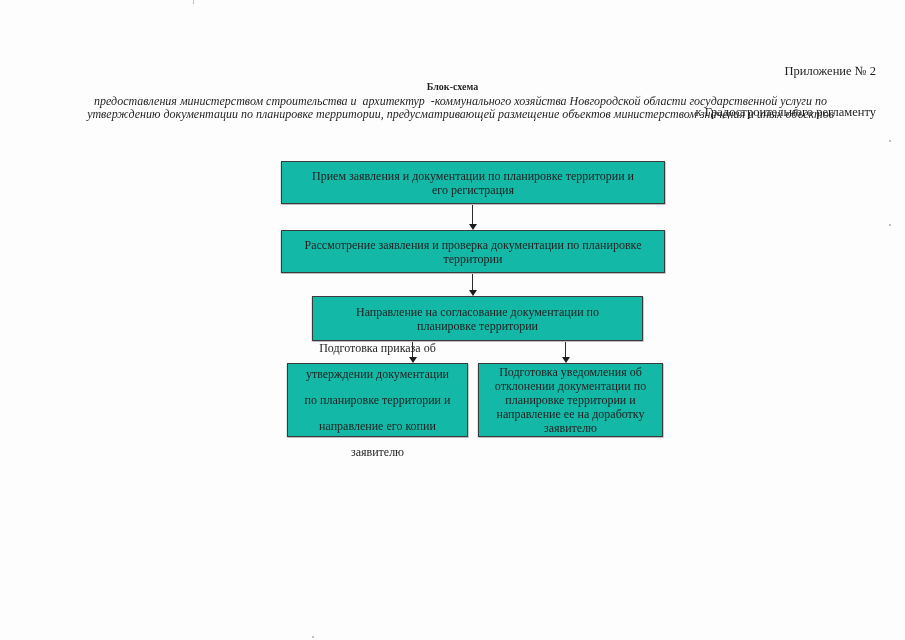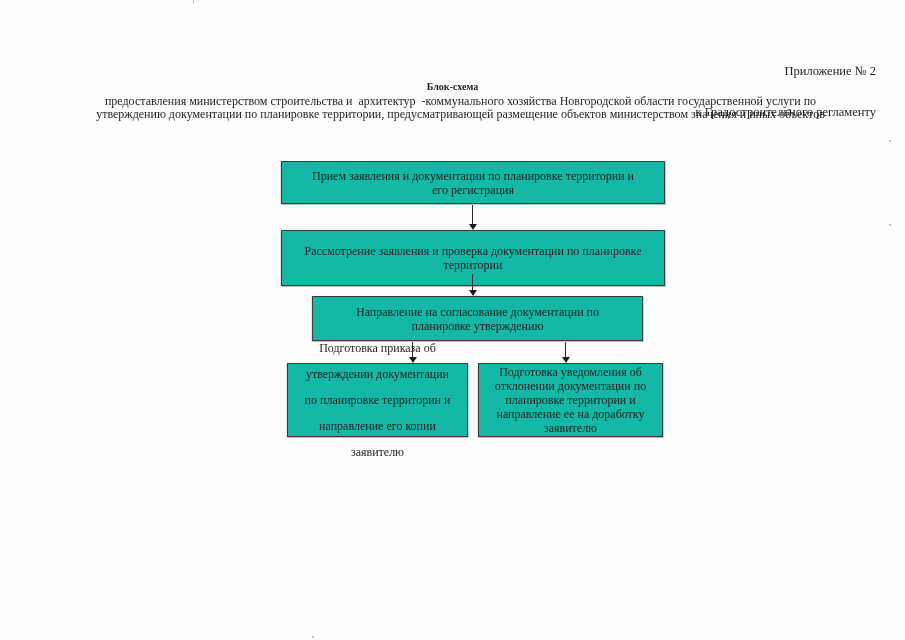--- a/index.html
+++ b/index.html
@@ -27,21 +27,21 @@
   
   .doc-title {
     position: absolute;
     top: 81px; left: 0; right: 0;
     display: flex; justify-content: center;
     font-weight: bold;
     font-size: 10px;
   }
   .subtitle {
     position: absolute;
-    top: 95px; left: 16px; right: 0;
+    top: 95px; left: 16px; right: 0; font-style: italic;
   }
   .subtitle .line {
     display: flex; justify-content: center;
     font-size: 12px;
     line-height: 12.9px;
   }
   .subtitle .line span { white-space: pre; }
   
   .fc-box {
     position: absolute;
@@ -105,33 +105,33 @@
     <div class="fc-box" style="left:281px; top:161px; width:384px; height:43px;">
       <div class="fc-line">Прием заявления и документации по планировке территории и</div>
       <div class="fc-line">его регистрация</div>
     </div>
 
     <div class="arrow" style="left:468px; top:205px;">
       <div class="shaft" style="height:19px;"></div>
       <div class="head"></div>
     </div>
 
-    <div class="fc-box" style="left:281px; top:230px; width:384px; height:56px;">
+    <div class="fc-box" style="left:281px; top:230px; width:384px; height:43px;">
       <div class="fc-line">Рассмотрение заявления и проверка документации по планировке</div>
       <div class="fc-line">территории</div>
     </div>
 
     <div class="arrow" style="left:468px; top:274px;">
       <div class="shaft" style="height:16px;"></div>
       <div class="head"></div>
     </div>
 
     <div class="fc-box" style="left:312px; top:296px; width:331px; height:45px;">
       <div class="fc-line">Направление на согласование документации по</div>
-      <div class="fc-line">планировке утверждению</div>
+      <div class="fc-line">планировке территории</div>
     </div>
 
     <div class="arrow" style="left:408px; top:342px;">
       <div class="shaft" style="height:15px;"></div>
       <div class="head"></div>
     </div>
 
     <div class="arrow" style="left:561px; top:342px;">
       <div class="shaft" style="height:15px;"></div>
       <div class="head"></div>

